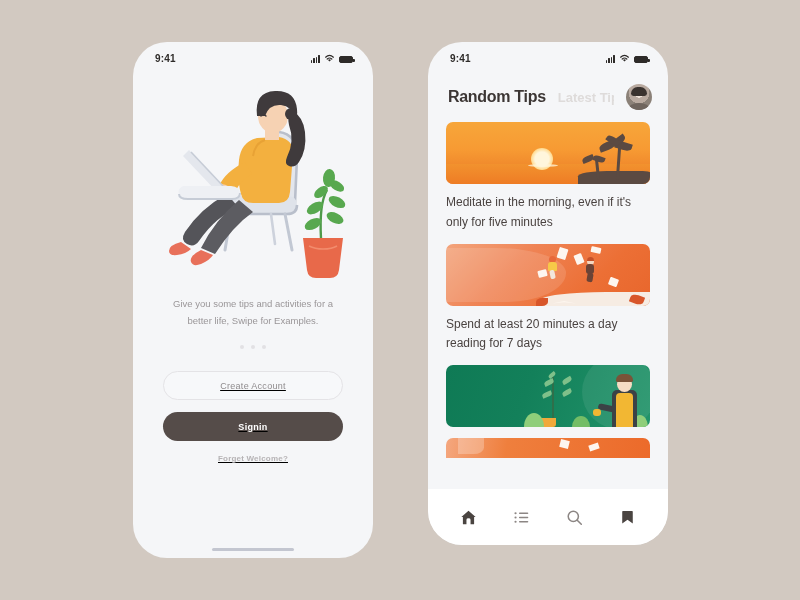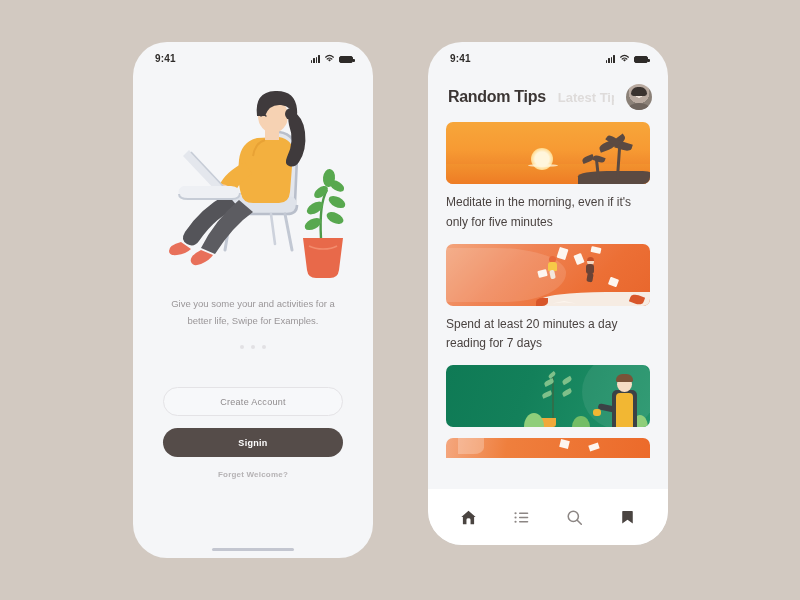--- a/index.html
+++ b/index.html
@@ -46,21 +46,21 @@
     text-align: center; font-size: 21px; font-weight: bold;
     color: #413a38; letter-spacing: -.3px; margin-top: 14px;
   }
   .welcome-sub {
     text-align: center; font-size: 9.5px; color: #9a9698;
     line-height: 1.75; margin-top: 13px; padding: 0 30px;
   }
   .dots { display: flex; justify-content: center; gap: 7px; margin-top: 16px; }
   .dots span { width: 4px; height: 4px; border-radius: 50%; background: #e2e1e4; }
 
-  .actions { padding: 0 30px; margin-top: 38px; }
+  .actions { padding: 0 30px; margin-top: 22px; text-decoration: underline; }
   .btn {
     height: 29px; border-radius: 16px; display: flex;
     align-items: center; justify-content: center;
     font-size: 9px; letter-spacing: .3px; cursor: pointer;
   }
   .btn-outline { border: 1px solid #e4e3e6; color: #8f8b8d; background: #f7f8fa; }
   .btn-primary { background: #554c49; color: #ffffff; font-weight: bold; margin-top: 12px; text-align: center; }
   .link-forget {
     text-align: center; font-size: 8px; color: #b6b3b5;
     margin-top: 13px; font-weight: bold; letter-spacing: .2px; cursor: pointer;
@@ -230,21 +230,21 @@
           <ellipse cx="182" cy="142" rx="9" ry="5" transform="rotate(25 182 142)"></ellipse>
           <ellipse cx="162" cy="132" rx="9" ry="5" transform="rotate(-32 162 132)"></ellipse>
           <ellipse cx="184" cy="126" rx="9" ry="5" transform="rotate(28 184 126)"></ellipse>
           <ellipse cx="168" cy="116" rx="8" ry="4.5" transform="rotate(-38 168 116)"></ellipse>
           <ellipse cx="184" cy="110" rx="8" ry="4.5" transform="rotate(32 184 110)"></ellipse>
           <ellipse cx="176" cy="102" rx="6" ry="9" transform="rotate(6 176 102)"></ellipse>
         </g>
       </svg>
     </div>
 
-    <div class="welcome-sub">Give you some your and activities for a better life, Swipe for Examples.</div>
+    <div class="welcome-sub">Give you some tips and activities for a better life, Swipe for Examples.</div>
 
     <div class="dots">
       <span></span>
       <span></span>
       <span></span>
     </div>
 
     <div class="actions">
       <div class="btn btn-outline">Create Account</div>
       <div class="btn btn-primary">Signin</div>

